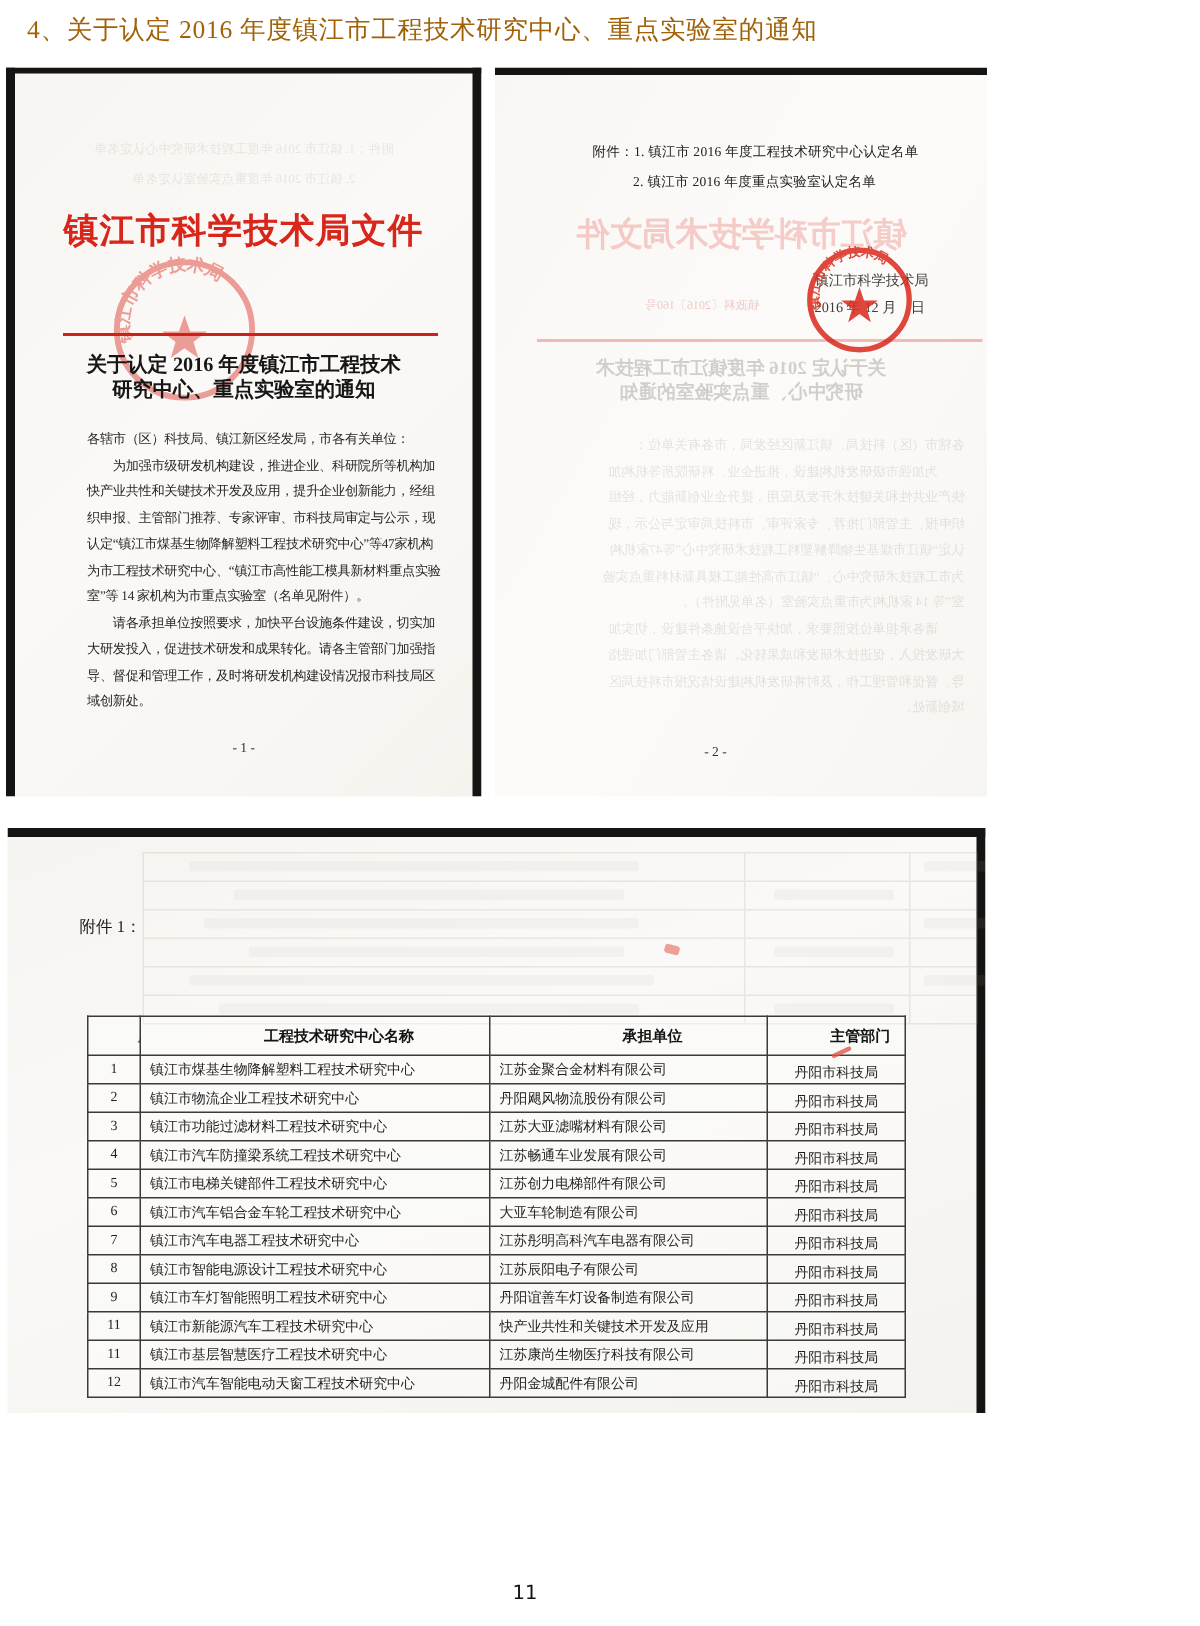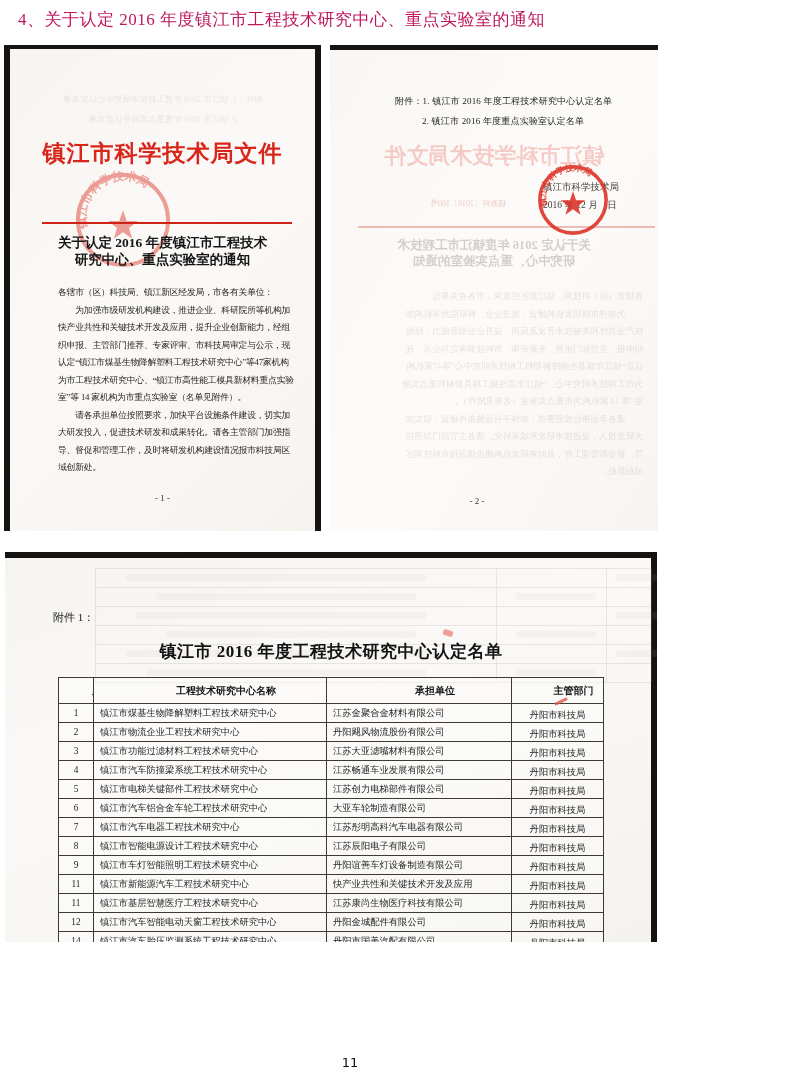--- a/index.html
+++ b/index.html
@@ -3,21 +3,21 @@
 <meta charset="utf-8">
 <style>
   html,body{margin:0;padding:0;}
   body{
     width:800px;height:1084px;position:relative;background:#ffffff;
     font-family:"Liberation Serif","DejaVu Serif",serif;color:#1c1c1c;
     overflow:hidden;
   }
   .abs{position:absolute;}
   
-  .headline{left:18px;top:8px;font-size:17px;letter-spacing:.5px;color:#be185d;}
+  .headline{left:18px;top:8px;font-size:17px;letter-spacing:.5px;color:#a16207;}
   
   .scan-page{position:absolute;overflow:hidden;}
   .page1{left:4px;top:45px;width:317px;height:486px;
     background:linear-gradient(135deg,#f7f4f1 0%,#fbf9f7 45%,#f6f3ef 100%);}
   .page2{left:330px;top:45px;width:328px;height:486px;
     background:linear-gradient(120deg,#f9f7f4 0%,#fcfbf9 50%,#f7f5f1 100%);}
   .page3{left:5px;top:552px;width:652px;height:390px;
     background:linear-gradient(160deg,#f6f4f1 0%,#faf9f7 40%,#f4f2ee 100%);}
   .edge{position:absolute;background:#161412;}
   
@@ -215,21 +215,20 @@
       </div>
     <div class="ghost-row">
         <div class="ghost-cell-div" style="left:400px"></div>
         <div class="ghost-cell-div" style="left:510px"></div>
         <div class="ghost-strip" style="left:50px;width:280px"></div>
         <div class="ghost-strip" style="left:420px;width:80px"></div>
       </div>
   </div>
 
   <div class="abs attach-label">附件 1：</div>
-  <div class="abs table-title">镇江市 2016 年度工程技术研究中心认定名单</div>
 
   <table class="list">
     <colgroup>
       <col style="width:35px">
         <col style="width:233px">
       <col style="width:185px">
         <col style="width:92px">
     </colgroup>
     <thead>
       <tr>
@@ -305,26 +304,20 @@
           <td class="c-name">镇江市基层智慧医疗工程技术研究中心</td>
           <td class="c-unit">江苏康尚生物医疗科技有限公司</td>
           <td class="c-dept">丹阳市科技局</td>
         </tr>
         <tr>
           <td class="c-idx">12</td>
           <td class="c-name">镇江市汽车智能电动天窗工程技术研究中心</td>
           <td class="c-unit">丹阳金城配件有限公司</td>
           <td class="c-dept">丹阳市科技局</td>
         </tr>
-        <tr>
-          <td class="c-idx">14</td>
-          <td class="c-name">镇江市汽车胎压监测系统工程技术研究中心</td>
-          <td class="c-unit">丹阳市国美汽配有限公司</td>
-          <td class="c-dept">丹阳市科技局</td>
-        </tr>
       </tbody>
   </table>
 
   <div class="red-mark mark1"></div>
   <div class="red-mark mark2"></div>
 
   <div class="abs pageno p3-no">- 3 -</div>
 </div>
 
 <div class="abs footer-no">11</div>

